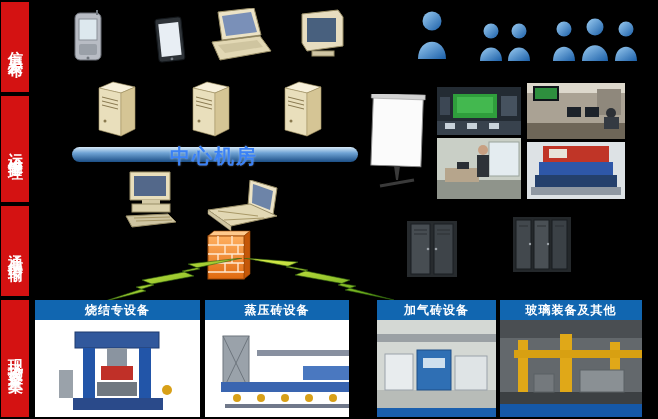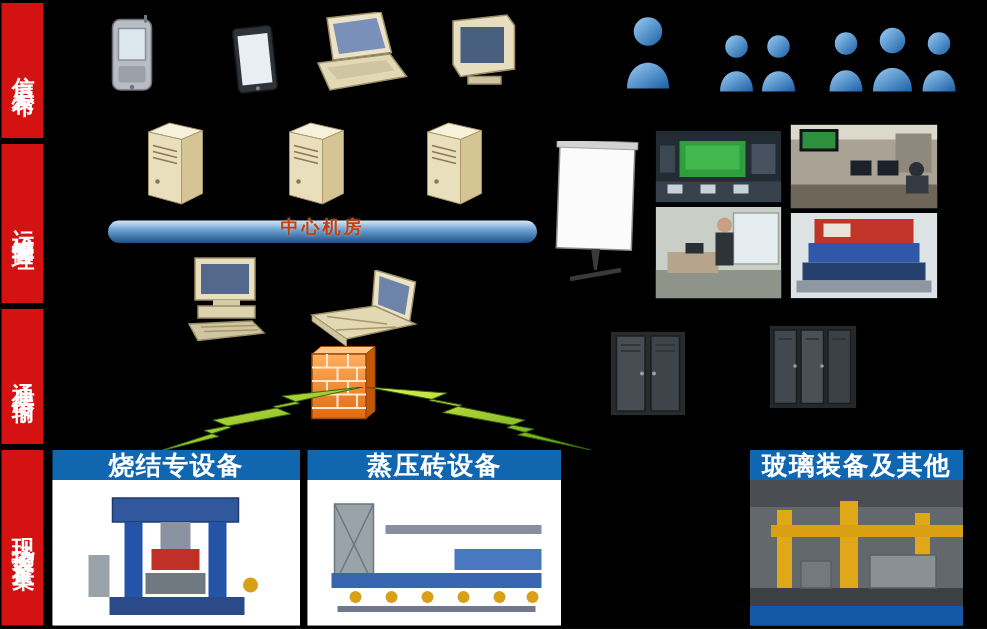--- a/index.html
+++ b/index.html
@@ -10,27 +10,27 @@
 
   
   .vlabel{position:absolute;left:1px;width:28px;background:#d41212;
           display:flex;align-items:center;justify-content:center;}
   .vlabel span{writing-mode:vertical-rl;text-orientation:upright;color:#fff;
                font-weight:bold;font-size:15px;letter-spacing:4px;line-height:1;}
 
   
   .pipe{position:absolute;left:72px;top:147px;width:286px;height:15px;border-radius:8px;
         background:linear-gradient(to bottom,#d6e9f7 0%,#6fa3d4 40%,#1c4f86 100%);}
-  .pipe-label{position:absolute;left:187px;top:143px;font-size:12px;font-weight:bold;
-              color:#c2410c;letter-spacing:2px;text-shadow:0 0 2px rgba(255,255,255,.4);}
+  .pipe-label{position:absolute;left:170px;top:143px;font-size:20px;font-weight:bold;
+              color:#3b82f6;letter-spacing:2px;text-shadow:0 0 2px rgba(255,255,255,.4);}
 
   
   .panel{position:absolute;top:300px;height:117px;}
   .panel-header{height:20px;background:#1166b0;display:flex;align-items:center;justify-content:center;}
-  .panel-header span{color:#fff;font-size:17px;font-weight:bold;letter-spacing:1px;white-space:nowrap;}
+  .panel-header span{color:#fff;font-size:12px;font-weight:bold;letter-spacing:1px;white-space:nowrap;}
   .panel-body{position:relative;height:97px;background:#fff;overflow:hidden;}
 
   .photo{position:absolute;overflow:hidden;}
 </style>
 </head>
 <body>
 
 <div class="canvas">
 
   <svg width="0" height="0" class="abs">
@@ -324,21 +324,21 @@
         <rect x="72" y="28" width="20" height="18" fill="#8a94a0"></rect>
         <rect x="66" y="46" width="32" height="14" fill="#c03028"></rect>
         <rect x="62" y="62" width="40" height="14" fill="#707880"></rect>
         <rect x="38" y="78" width="90" height="12" fill="#2a4a8a"></rect>
         <rect x="24" y="50" width="14" height="28" fill="#9aa2aa"></rect>
         <circle cx="132" cy="70" r="5" fill="#d8a018"></circle>
       </svg>
     </div>
   </div>
 
-  <div class="panel" style="left:205px;width:169px">
+  <div class="panel" style="left:205px;width:144px">
     <div class="panel-header">
       <span>蒸压砖设备</span>
     </div>
     <div class="panel-body">
       <svg width="166" height="97" viewBox="0 0 166 97">
         <rect width="166" height="97" fill="#ffffff"></rect>
         <rect x="18" y="16" width="26" height="54" fill="#9aa2aa" stroke="#6e767e"></rect>
         <line x1="18" y1="16" x2="44" y2="70" stroke="#6e767e"></line>
         <line x1="44" y1="16" x2="18" y2="70" stroke="#6e767e"></line>
         <rect x="52" y="30" width="104" height="6" fill="#8890a0"></rect>
@@ -348,20 +348,37 @@
           <circle cx="56" cy="78" r="4" fill="#d8a018"></circle>
         <circle cx="80" cy="78" r="4" fill="#d8a018"></circle>
           <circle cx="104" cy="78" r="4" fill="#d8a018"></circle>
         <circle cx="128" cy="78" r="4" fill="#d8a018"></circle>
           <circle cx="150" cy="78" r="4" fill="#d8a018"></circle>
         <rect x="20" y="84" width="132" height="4" fill="#70788a"></rect>
       </svg>
     </div>
   </div>
 
+  <div class="panel" style="left:377px;width:119px">
+    <div class="panel-header">
+      <span>加气砖设备</span>
+    </div>
+    <div class="panel-body">
+      <svg width="119" height="97" viewBox="0 0 119 97">
+        <rect width="119" height="97" fill="#d4d8d4"></rect>
+        <rect x="0" y="14" width="119" height="8" fill="#9aa0a4"></rect>
+        <rect x="0" y="70" width="119" height="27" fill="#b8bcb8"></rect>
+        <rect x="8" y="34" width="28" height="36" fill="#e8ecee" stroke="#9aa2aa"></rect>
+        <rect x="40" y="30" width="34" height="40" fill="#2f6fb4" stroke="#1e4f86"></rect>
+        <rect x="78" y="36" width="32" height="34" fill="#dfe4e6" stroke="#9aa2aa"></rect>
+        <rect x="46" y="38" width="22" height="10" fill="#cfe0ee"></rect>
+        <rect x="0" y="88" width="119" height="9" fill="#1a5fae"></rect>
+      </svg>
+    </div>
+  </div>
 
   <div class="panel" style="left:500px;width:142px">
     <div class="panel-header">
       <span>玻璃装备及其他</span>
     </div>
     <div class="panel-body" style="background:#63686c">
       <svg width="156" height="97" viewBox="0 0 156 97">
         <rect width="156" height="97" fill="#63686c"></rect>
         <rect x="0" y="0" width="156" height="18" fill="#4a4e52"></rect>
         <rect x="0" y="72" width="156" height="25" fill="#3c4043"></rect>

